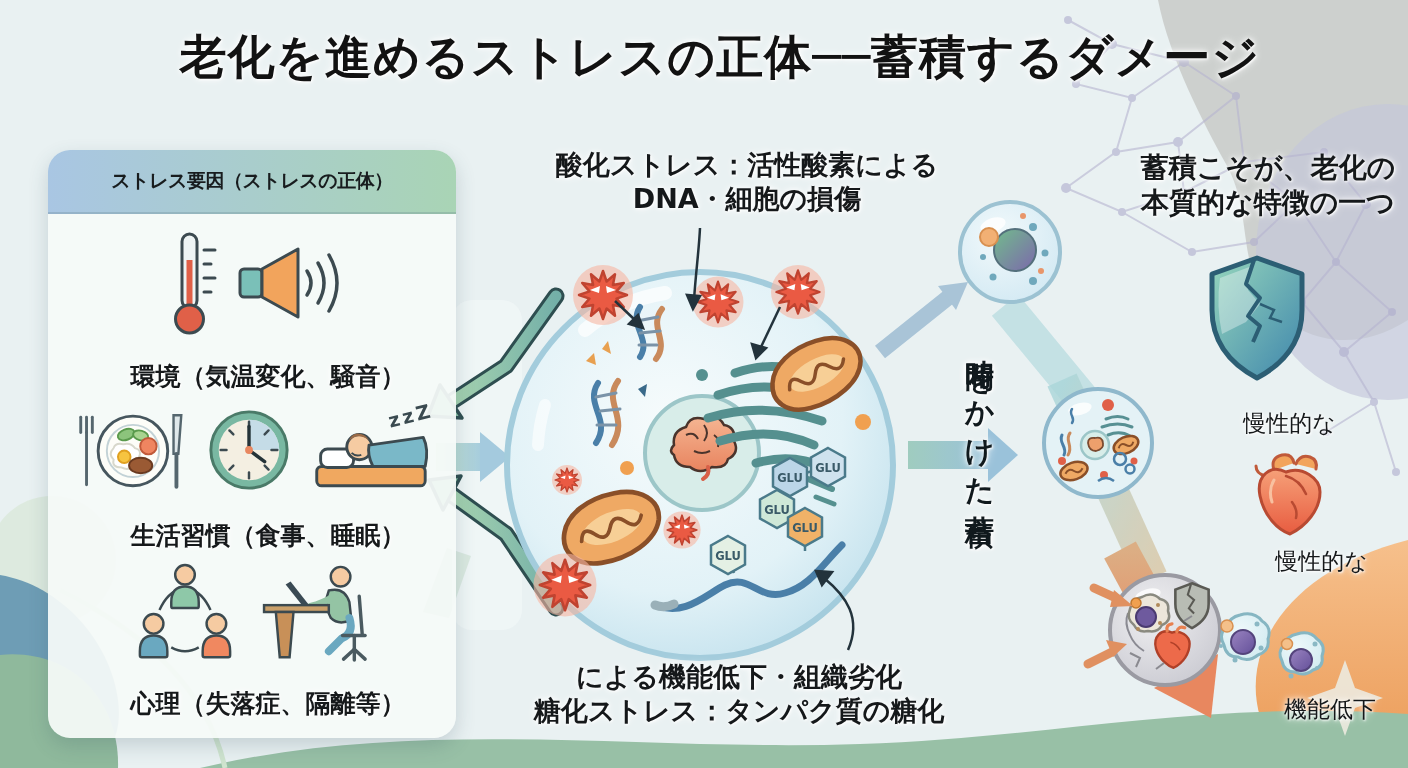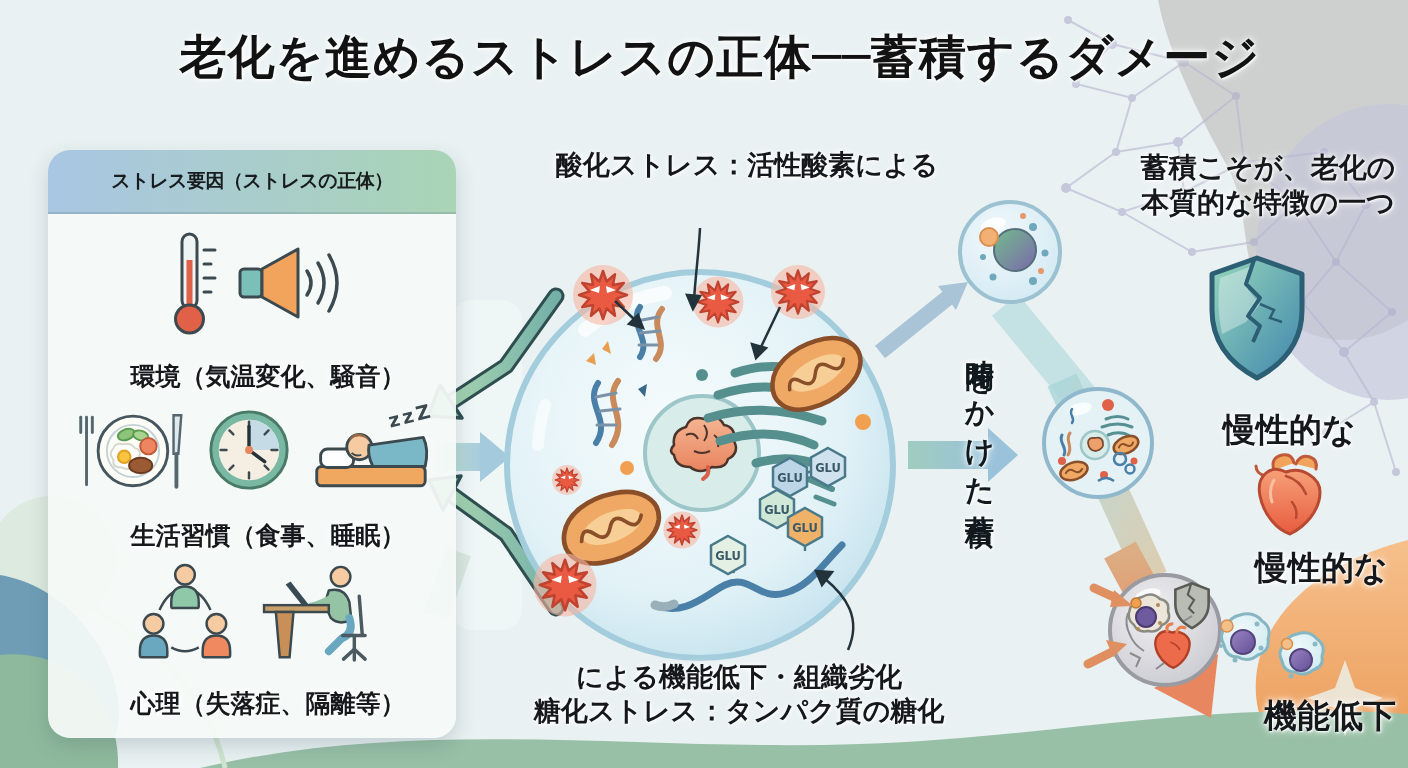--- a/index.html
+++ b/index.html
@@ -15,21 +15,21 @@
   .panel-header{height:62px;border-radius:22px 22px 0 0;display:flex;align-items:center;justify-content:center;
          background:linear-gradient(90deg,#a9c6e3 0%,#a9d4b5 100%);border-bottom:2px solid rgba(90,120,130,.25);}
   .panel-header span{font-size:19px;font-weight:700;letter-spacing:-.5px;color:#181c1e;}
   .panel-body{height:526px;display:flex;flex-direction:column;justify-content:space-evenly;padding:4px 6px 10px;box-sizing:border-box;}
   .factor{display:flex;flex-direction:column;align-items:center;gap:22px;}
   .factor .icons{display:flex;align-items:center;justify-content:center;gap:16px;}
   .flabel{font-size:25px;font-weight:900;color:#16191b;}
   .oxid-label,.glyc-label{width:490px;text-align:center;font-size:27px;font-weight:900;}
   .vert-label{writing-mode:vertical-rl;text-orientation:upright;font-size:29px;font-weight:900;letter-spacing:4px;color:#10191d;}
   .outcome-head{width:336px;text-align:center;font-size:28px;font-weight:900;}
-  .small-cap{text-align:center;font-size:33px;font-weight:700;}
+  .small-cap{text-align:center;font-size:23px;font-weight:400;}
 </style>
 </head>
 <body>
 
 <div class="stage">
 
   <svg class="abs" style="left:0;top:0" width="1408" height="768" viewBox="0 0 1408 768">
     <defs>
       <linearGradient id="gGreen" x1="0" y1="0" x2="1" y2="0">
           <stop offset="0" stop-color="#a8d4b0"></stop>
@@ -560,20 +560,21 @@
     <g stroke="#e09060" stroke-width="9" fill="#e09060" stroke-linecap="round">
       <line x1="1094" y1="588" x2="1118" y2="599"></line>
         <polygon points="1133,606 1114,590 1110,607" stroke="none"></polygon>
       <line x1="1088" y1="664" x2="1112" y2="652"></line>
         <polygon points="1127,644 1106,640 1113,657" stroke="none"></polygon>
     </g>
   </svg>
 
   <div class="abs oxid-label jp halo" style="left:470px;top:148px;">
     <div>酸化ストレス：活性酸素による</div>
+    <div>DNA・細胞の損傷</div>
   </div>
 
   <div class="abs glyc-label jp halo" style="left:462px;top:660px;">
     <div>による機能低下・組織劣化</div>
     <div>糖化ストレス：タンパク質の糖化</div>
   </div>
 
   <div class="abs vert-label halo" style="left:928px;top:336px;height:262px;">時間をかけた蓄積</div>
 
   <div class="abs outcome-head jp halo" style="left:1068px;top:150px;">

